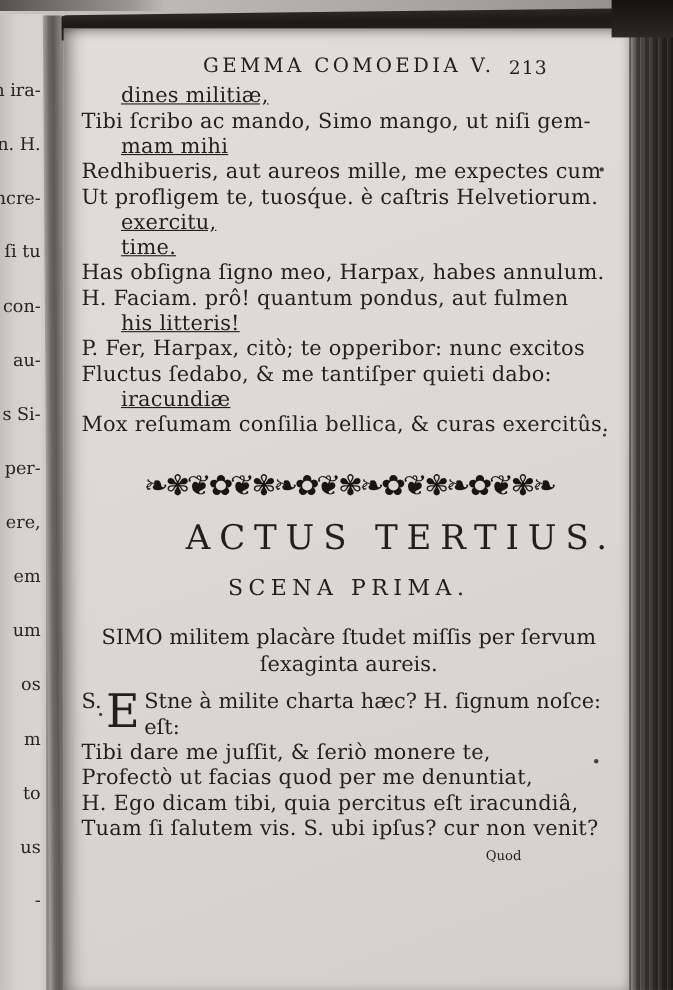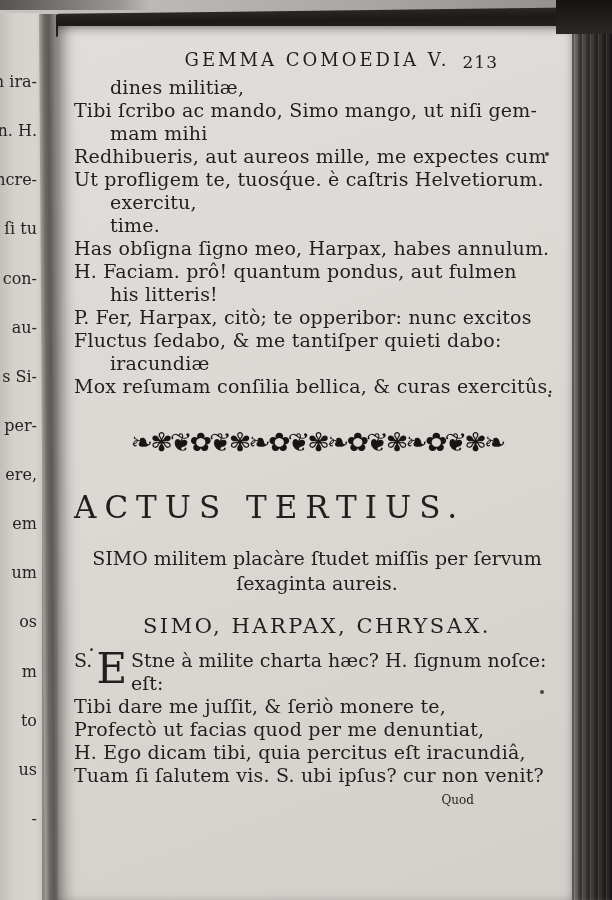--- a/index.html
+++ b/index.html
@@ -67,32 +67,32 @@
   .page-number {
     position: absolute; right: 62px; top: 2px;
     font-size: 17px; letter-spacing: 1px;
   }
 
   .body-block { margin-top: 4px; }
   .body-line {
     font-size: 19px; line-height: 23px; white-space: nowrap;
     letter-spacing: 0.2px;
   }
-  .body-line.indent { padding-left: 36px; }
+  .body-line.indent { padding-left: 36px; text-decoration: underline; }
 
   .ornament {
     margin-top: 24px; text-align: center;
     font-family: "DejaVu Sans", sans-serif;
     font-size: 27px; line-height: 40px; letter-spacing: -3px;
     color: #181613; transform: scaleY(0.95);
     white-space: nowrap; overflow: hidden;
   }
 
   .act-heading {
-    margin-top: 27px; text-align: left;
+    margin-top: 9px; text-align: right;
     font-size: 31px; line-height: 36px; letter-spacing: 8px;
     white-space: nowrap;
   }
   .scene-heading {
     margin-top: 15px; text-align: center;
     font-size: 20px; line-height: 24px; letter-spacing: 5px;
     white-space: nowrap;
   }
 
   .argument {
@@ -191,27 +191,27 @@
         <div class="body-line indent">his litteris!</div>
         <div class="body-line">P. Fer, Harpax, citò; te opperibor: nunc excitos</div>
         <div class="body-line">Fluctus ſedabo, &amp; me tantiſper quieti dabo:</div>
         <div class="body-line indent">iracundiæ</div>
         <div class="body-line">Mox reſumam conſilia bellica, &amp; curas exercitûs.</div>
       </div>
 
     <div class="ornament">❧✾❦✿❦✾❧✿❦✾❧✿❦✾❧✿❦✾❧</div>
 
     <div class="act-heading">ACTUS TERTIUS.</div>
+    <div class="scene-heading">SCENA PRIMA.</div>
 
     <div class="argument">
         <div class="argument-line">SIMO militem placàre ſtudet miſſis per ſervum</div>
         <div class="argument-line">ſexaginta aureis.</div>
       </div>
 
-    <div class="cast-line">SIMO, HARPAX, CHRYSAX.</div>
 
     <div class="dialogue">
       <div class="dlg-open">
         <span class="speaker">S.</span>
         <span class="dropcap">E</span>
         <span class="open-rest">
           <span>Stne à milite charta hæc?  H.  ſignum noſce:</span><br>
           <span>eſt:</span>
         </span>
       </div>

